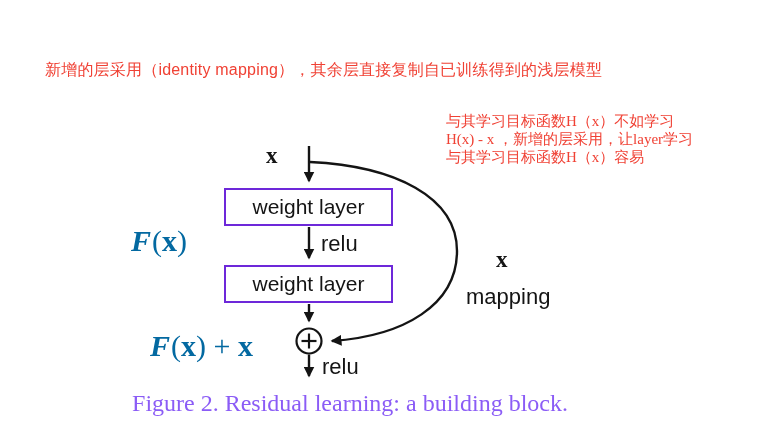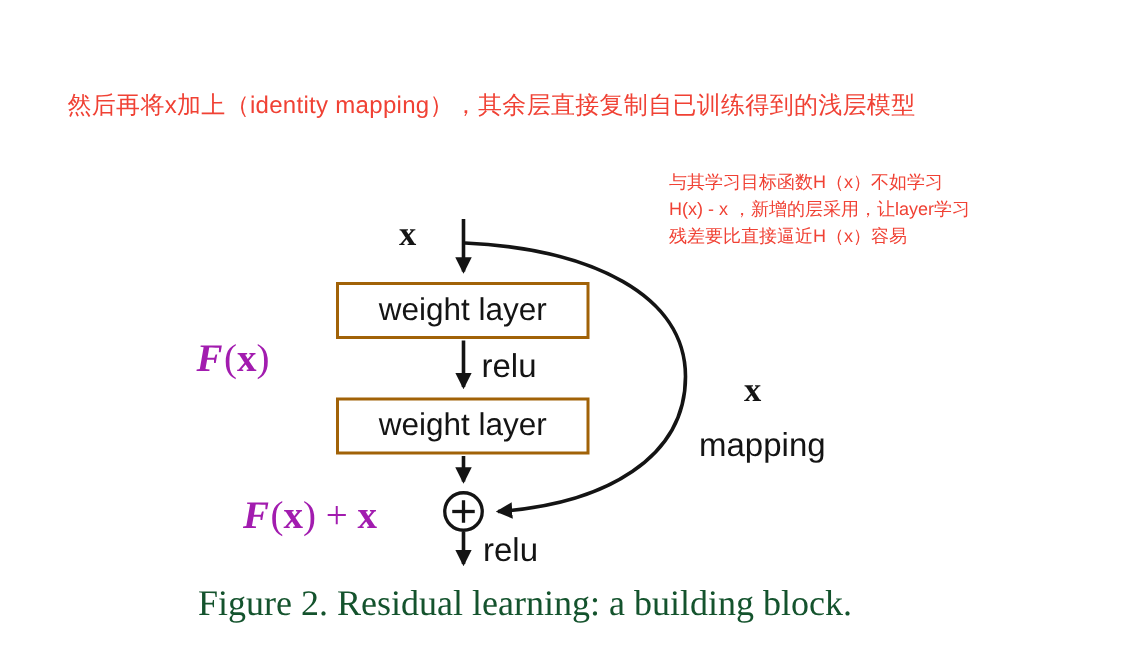--- a/index.html
+++ b/index.html
@@ -23,35 +23,36 @@
     font-family: "Liberation Sans", sans-serif;
     white-space: nowrap;
   }
   #top-note {
     left: 45px; top: 60px;
     font-size: 16px;
     letter-spacing: 0.2px;
   }
   #side-note {
     left: 446px; top: 112px;
-    font-size: 12px;
+    font-size: 15px;
     line-height: 18px;
+    font-family: Liberation Serif, serif;
   }
 
   
   #diagram-svg {
     left: 0; top: 0;
     width: 758px; height: 436px;
     pointer-events: none;
   }
 
   
   .weight-box {
     width: 165px; height: 34px;
-    border: 2px solid #a16207;
+    border: 2px solid #6d28d9;
     background: #ffffff;
     display: flex;
     align-items: center;
     justify-content: center;
     font-size: 21px;
     color: #141414;
   }
   #weight-box-1 { left: 224px; top: 188px; }
   #weight-box-2 { left: 224px; top: 265px; }
 
@@ -66,51 +67,51 @@
     font-size: 23px;
   }
   #x-top-label { left: 266px; top: 143px; }
   #x-right-label { left: 496px; top: 247px; }
   #relu-mid-label { left: 321px; top: 231px; font-size: 22px; }
   #relu-out-label { left: 322px; top: 354px; font-size: 22px; }
   #identity-label { left: 466px; top: 284px; font-size: 22px; }
 
   .math-label {
     font-family: "Liberation Serif", serif;
-    font-size: 26px;
-    color: #a21caf;
+    font-size: 30px;
+    color: #0369a1;
     white-space: nowrap;
   }
   #f-of-x-label { left: 131px; top: 224px; }
-  #sum-label    { left: 162px; top: 329px; }
+  #sum-label    { left: 150px; top: 329px; }
   .math-f { font-style: italic; font-weight: bold; padding-right: 1px; }
   .math-x { font-weight: bold; }
   .math-p { font-weight: normal; }
 
   
   #figure-caption {
     left: 350px; top: 390px;
     transform: translateX(-50%);
     font-family: "Liberation Serif", serif;
     font-size: 24px;
-    color: #14532d;
+    color: #8b5cf6;
     white-space: nowrap;
   }
 </style>
 </head>
 <body>
 
 <div id="stage">
 
-  <div id="top-note" class="abs red-note">然后再将x加上（identity mapping），其余层直接复制自已训练得到的浅层模型</div>
+  <div id="top-note" class="abs red-note">新增的层采用（identity mapping），其余层直接复制自已训练得到的浅层模型</div>
 
   <div id="side-note" class="abs red-note">
     <div>与其学习目标函数H（x）不如学习</div>
     <div>H(x) - x ，新增的层采用，让layer学习</div>
-    <div>残差要比直接逼近H（x）容易</div>
+    <div>与其学习目标函数H（x）容易</div>
   </div>
 
   <svg id="diagram-svg" class="abs" viewBox="0 0 758 436" xmlns="http://www.w3.org/2000/svg">
     <defs>
       <marker id="ah" markerWidth="11" markerHeight="11" refX="9.5" refY="5.5" orient="auto" markerUnits="userSpaceOnUse">
         <path d="M0,0 L11,5.5 L0,11 z" fill="#141414"></path>
       </marker>
     </defs>
 
     <line x1="309" y1="146" x2="309" y2="181" stroke="#141414" stroke-width="2.4" marker-end="url(#ah)"></line>

